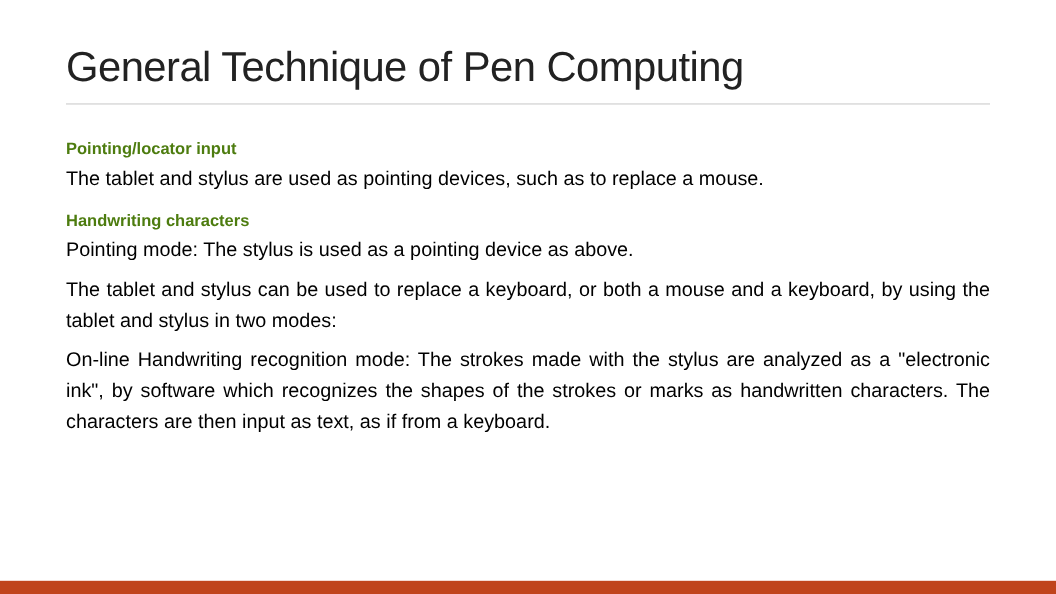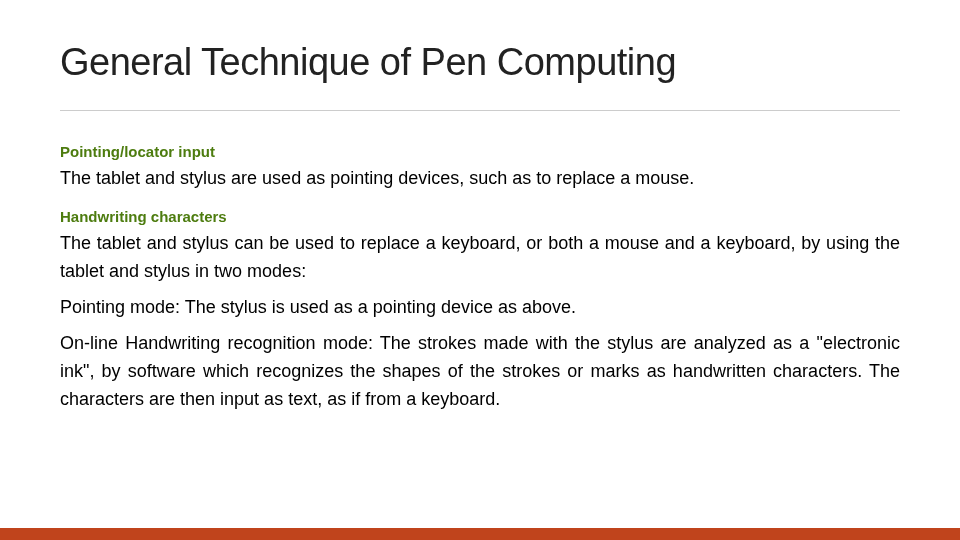--- a/index.html
+++ b/index.html
@@ -30,21 +30,21 @@
     .title-section {
       margin-bottom: 10px;
     }
 
     .slide-title {
       font-size: 38px;
       font-weight: 300;
       color: #222222;
       letter-spacing: -0.5px;
       line-height: 1.2;
-      margin-bottom: 24px;
+      margin-bottom: 8px;
     }
 
     .title-divider {
       width: 100%;
       height: 1px;
       background: #cccccc;
       margin-bottom: 14px;
     }
 
     .content-section {
@@ -89,23 +89,23 @@
     <h1 class="slide-title">General Technique of Pen Computing</h1>
     <div class="title-divider"></div>
   </div>
 
   <div class="content-section">
 
     <p class="section-heading">Pointing/locator input</p>
     <p class="section-body">The tablet and stylus are used as pointing devices, such as to replace a mouse.</p>
 
     <p class="section-heading">Handwriting characters</p>
+    <p class="section-body">Pointing mode: The stylus is used as a pointing device as above.</p>
+
     <p class="section-body">The tablet and stylus can be used to replace a keyboard, or both a mouse and a keyboard, by using the tablet and stylus in two modes:</p>
-
-    <p class="section-body">Pointing mode: The stylus is used as a pointing device as above.</p>
 
     <p class="section-body">On-line Handwriting recognition mode: The strokes made with the stylus are analyzed as a "electronic ink", by software which recognizes the shapes of the strokes or marks as handwritten characters. The characters are then input as text, as if from a keyboard.</p>
 
   </div>
 
   <div class="bottom-bar"></div>
 
 </div>
 
 </body></html>

